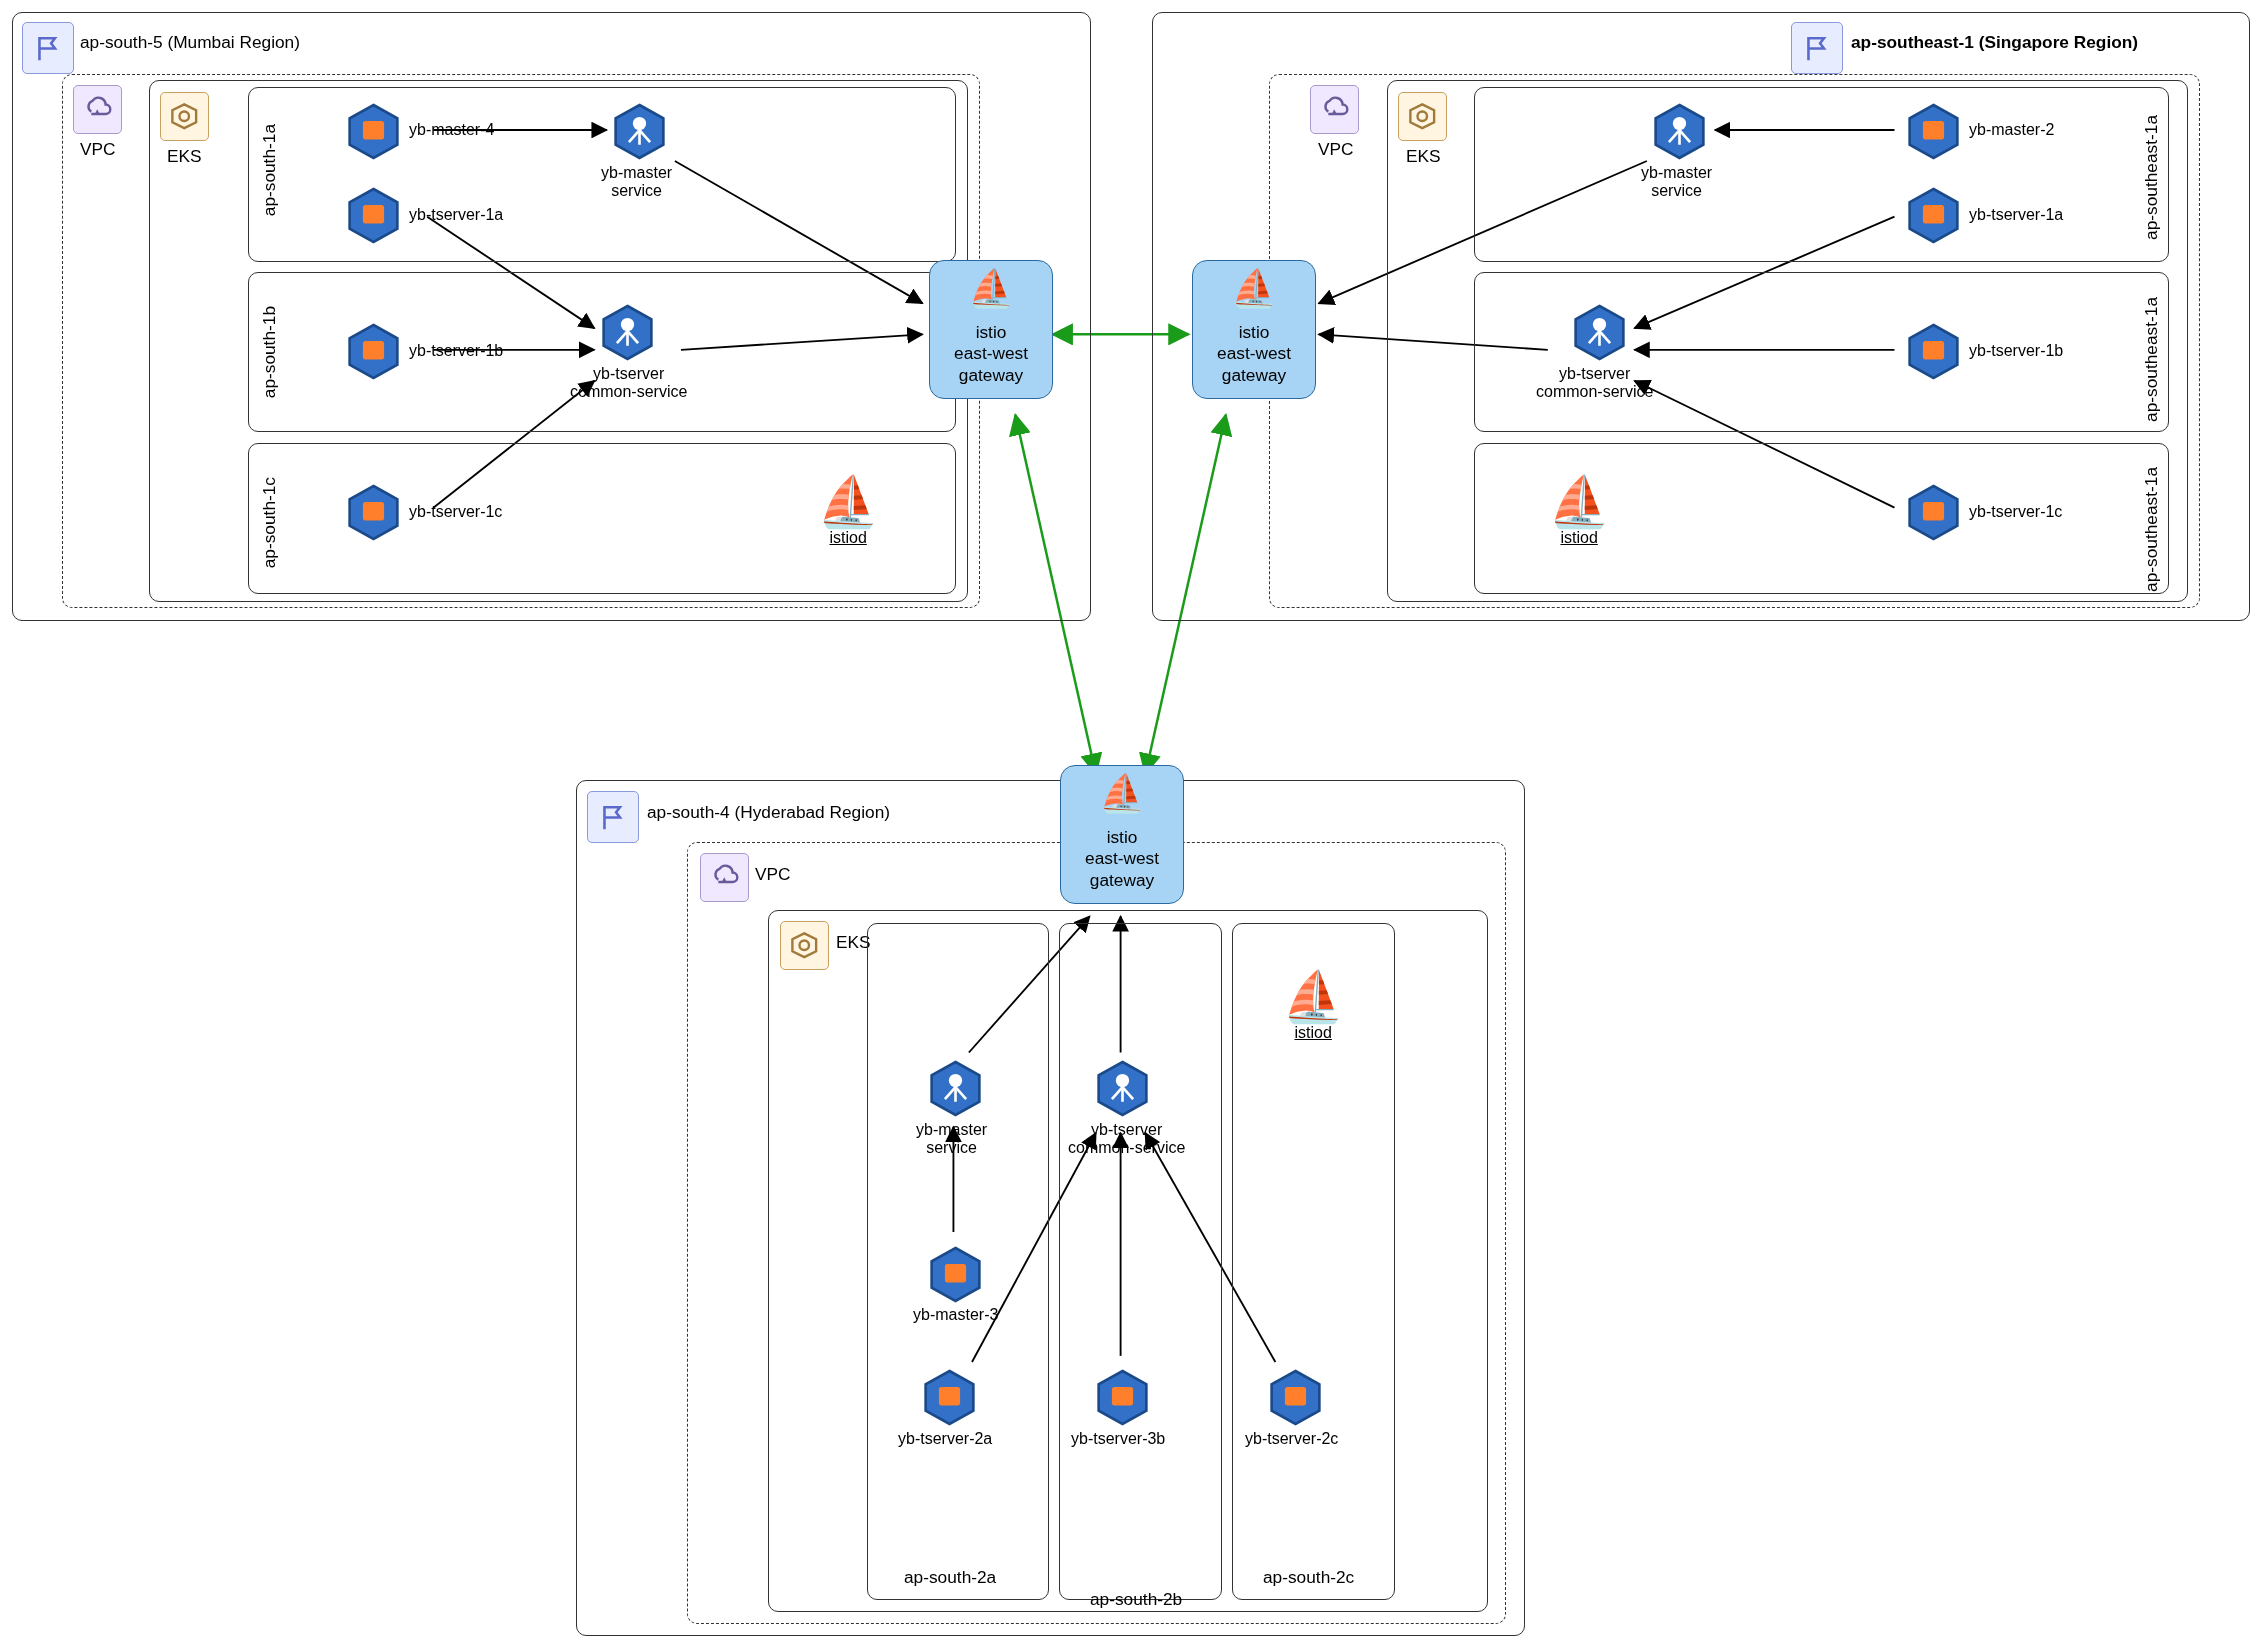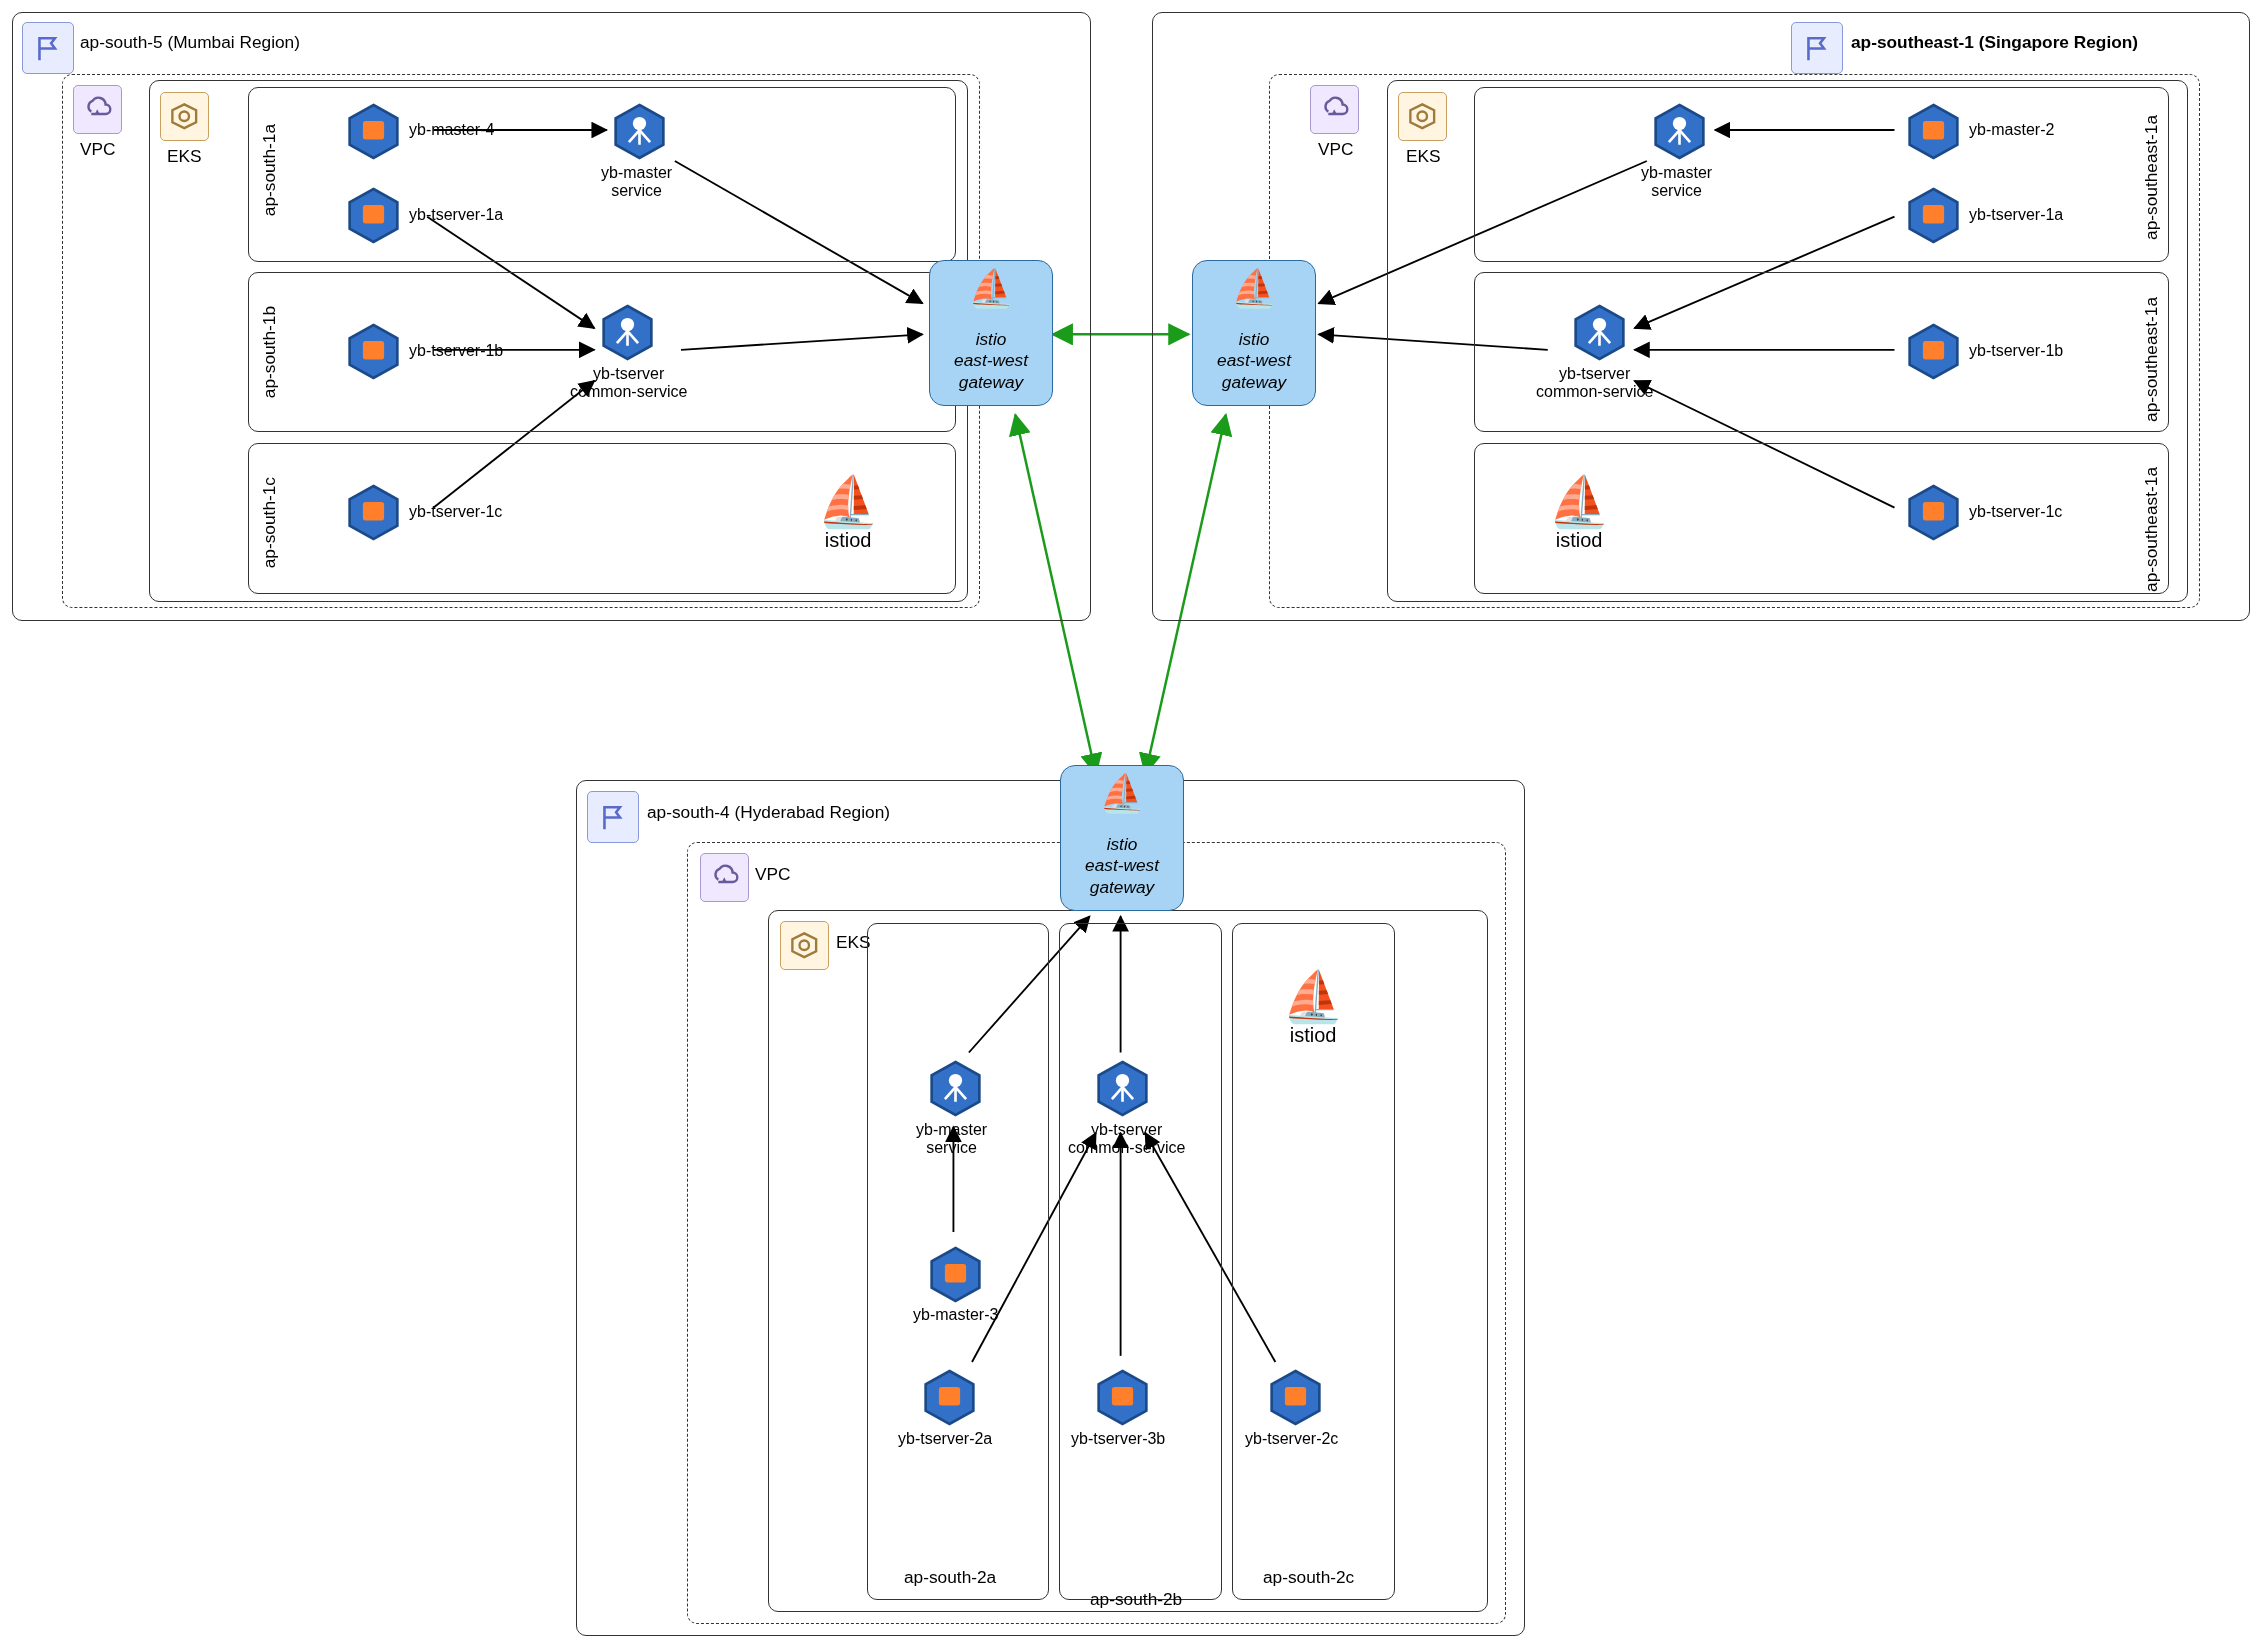--- a/index.html
+++ b/index.html
@@ -11,23 +11,23 @@
   .label.v{writing-mode:vertical-rl;transform:rotate(180deg);}
   .iconbox{position:absolute;width:50px;height:50px;border:1.2px solid #888;border-radius:5px;background:rgba(255,255,255,0.9);display:flex;align-items:center;justify-content:center;}
   .flag{background:#e8ecff;border-color:#8899dd;}
   .vpcico{background:#efe8ff;border-color:#aa99cc;width:47px;height:47px;}
   .eksico{background:#fff5e0;border-color:#c8a060;width:47px;height:47px;}
   .hex{position:absolute;width:53px;height:59px;}
   .hex svg{width:100%;height:100%;}
   .pod-label{position:absolute;font-size:16px;}
   .istio-card{position:absolute;width:124px;background:#a7d4f4;border:1.9px solid #2b6aa0;border-radius:15px;text-align:center;padding:8.7px 3.7px 11px;box-sizing:border-box;}
   .istio-card .sail{font-size:37px;line-height:1;}
-  .istio-card .txt{font-size:17.3px;line-height:1.25;margin-top:22px;font-style:italic;}
+  .istio-card .txt{font-size:17.3px;line-height:1.25;margin-top:15px;}
   .sail-alone{position:absolute;color:#3c4f8e;font-size:50px;line-height:1;}
-  .sail-alone .cap{display:block;text-align:center;font-size:20px;color:#000;margin-top:2.5px;}
+  .sail-alone .cap{display:block;text-align:center;font-size:16px;color:#000;margin-top:2.5px;text-decoration:underline;}
 </style>
 </head>
 <body>
 
 <div class="canvas">
 
 <svg class="wires" viewBox="0 0 3652 2657" width="2261" height="1645">
   <defs>
     <marker id="arr" viewBox="0 0 12 12" refX="11" refY="6" markerWidth="9" markerHeight="9" orient="auto-start-reverse">
       <path d="M0,0 L12,6 L0,12 z" fill="#000"></path>

